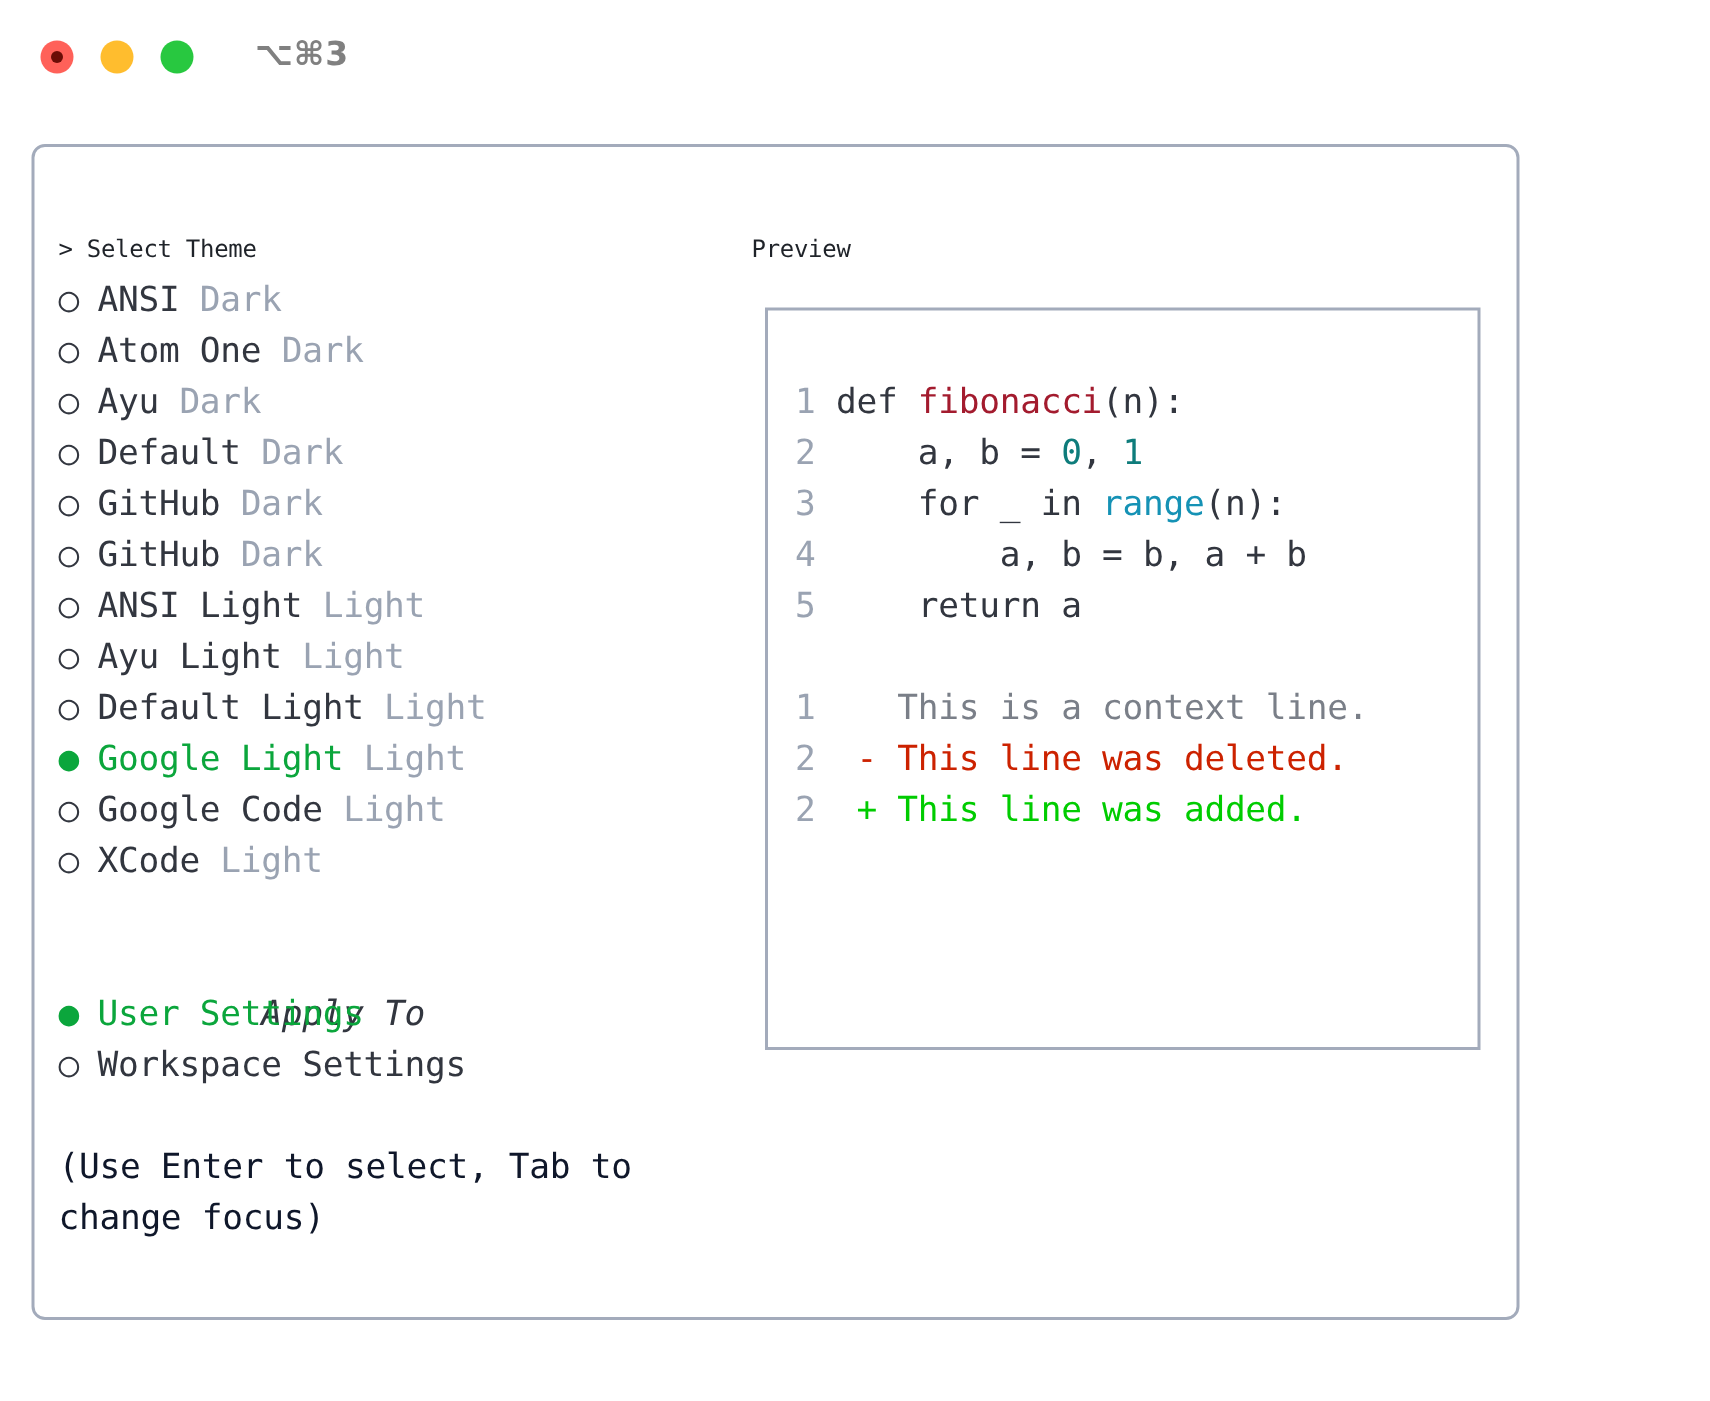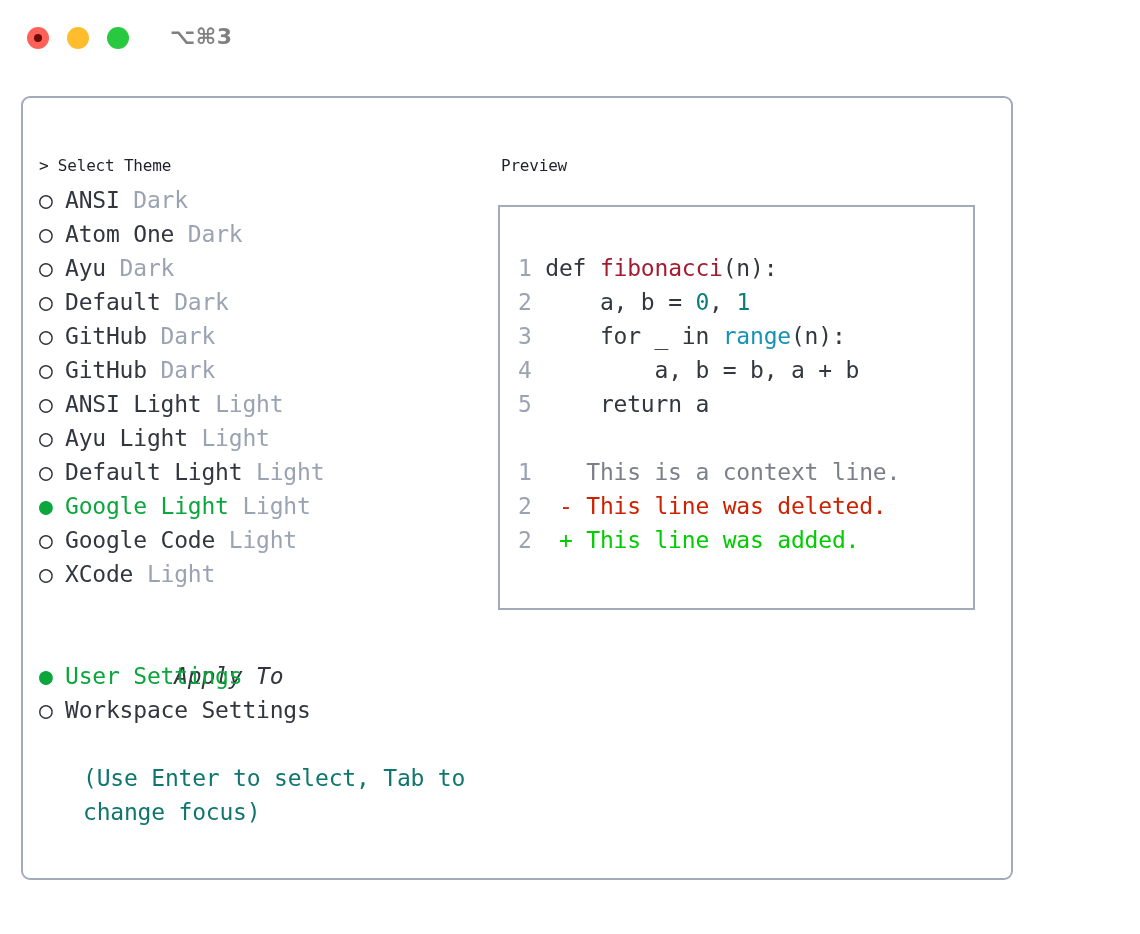--- a/index.html
+++ b/index.html
@@ -127,33 +127,32 @@
     color: #9aa3b2;
   }
   .spacer { height: 34px; }
   .applyto-label {
     padding-left: 26px;
     font-style: italic;
   }
   .hint {
     font-size: 23px;
     line-height: 34px;
-    color: #0f766e;
-    white-space: pre;
-    letter-spacing: -0.2px;
-    margin-left: 44px;
+    color: #0f172a;
+    white-space: pre;
+    letter-spacing: -0.2px;
   }
 
   
   .preview-box {
     position: absolute;
-    left: 475px;
+    left: 487px;
     top: 107px;
     width: 477px;
-    height: 405px;
+    height: 495px;
     border: 2px solid #a3abbb;
     box-sizing: border-box;
     background: #ffffff;
     padding-left: 36px;
   }
   .code {
     position: absolute;
     left: 18px;
     top: 44px;
     font-size: 23px;

